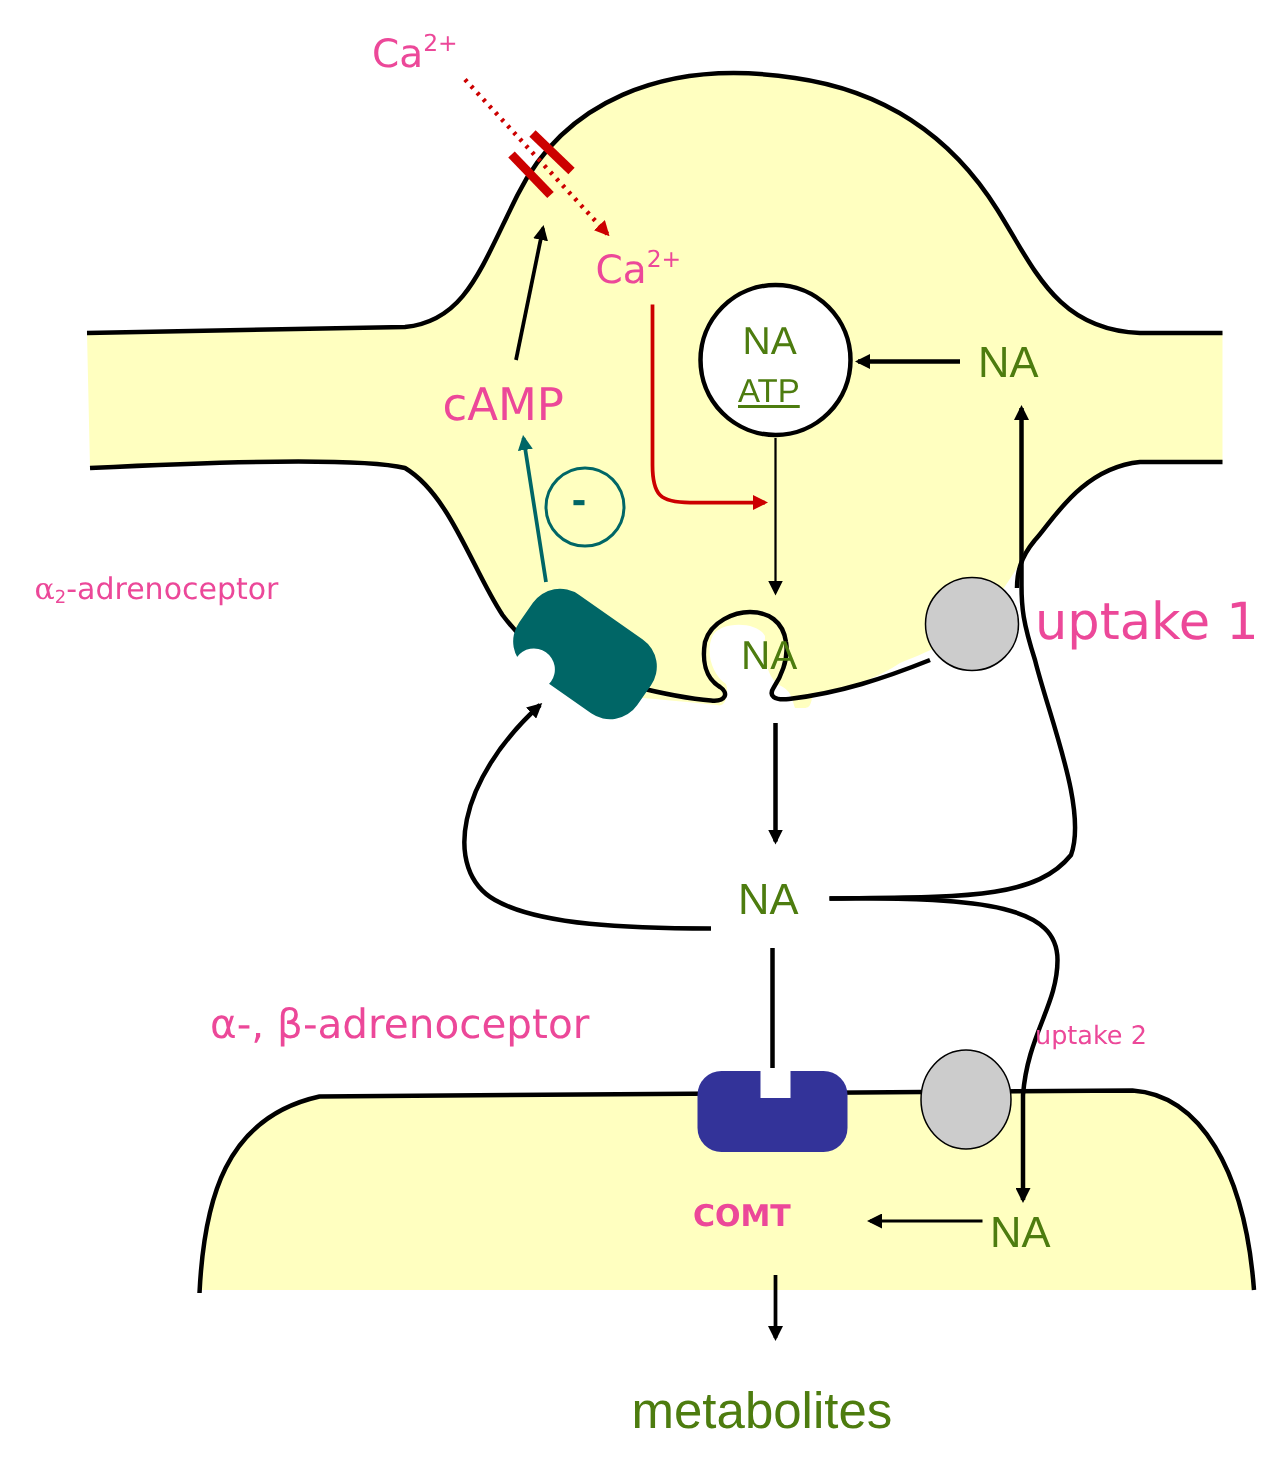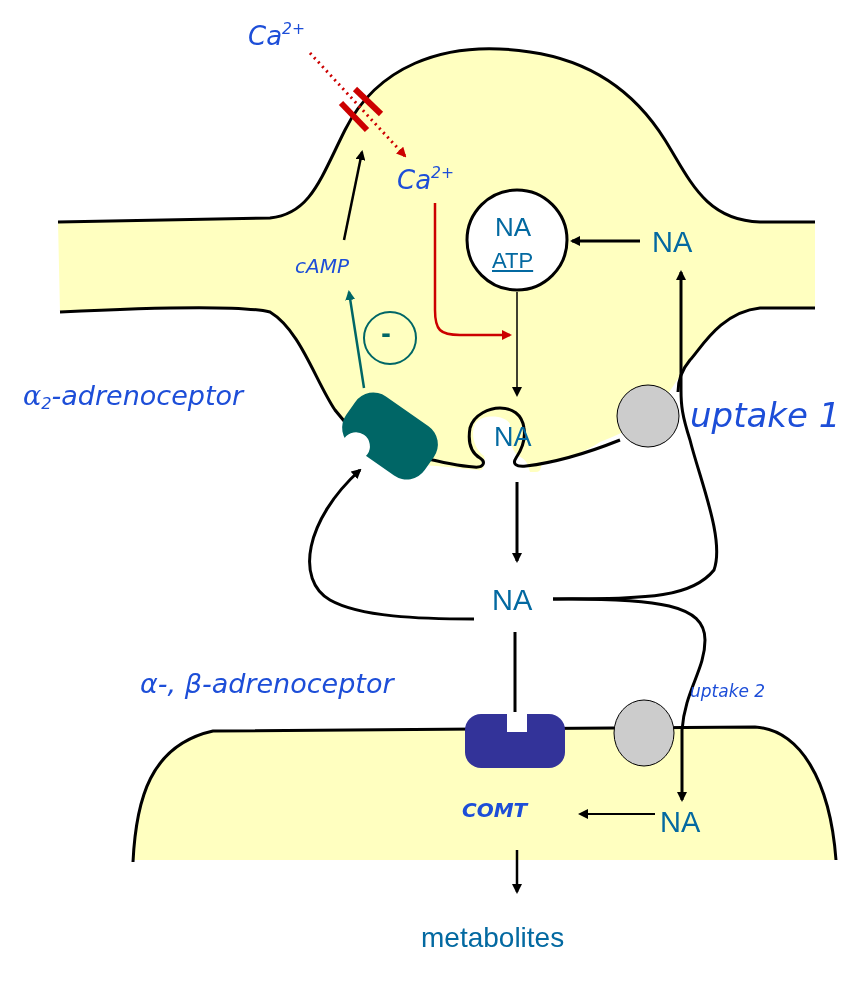--- a/index.html
+++ b/index.html
@@ -2,22 +2,22 @@
 <html><head>
   <meta charset="utf-8">
   <style>
     html, body { margin:0; padding:0; background:#ffffff; }
     body { width:845px; height:984px; position:relative; overflow:hidden; }
     svg { position:absolute; left:0; top:0; }
     .lbl { position:absolute; white-space:nowrap; line-height:1; }
     .sans { font-family: "DejaVu Sans", sans-serif; }
     .lib { font-family: "Liberation Sans", sans-serif; }
     .ser { font-family: "DejaVu Serif", serif; }
-    .black { color:#1d4ed8;font-style:italic; }
-    .blue { color:#0369a1; }
+    .black { color:#ec4899; }
+    .blue { color:#4d7c0f; }
     sup { font-size:60%; vertical-align: 0.7em; }
     sub { font-size:60%; vertical-align: -0.25em; }
   </style>
 </head>
 <body>
 
 <svg width="845" height="984" viewBox="0 0 845 984">
   <defs>
     <marker id="ab" markerWidth="10" markerHeight="10" refX="8" refY="5" orient="auto" markerUnits="userSpaceOnUse">
       <path d="M0,0 L10,5 L0,10 Z" fill="#000"></path>
@@ -89,31 +89,31 @@
 
   <ellipse cx="644" cy="733" rx="30" ry="33" fill="#cccccc" stroke="#000" stroke-width="1"></ellipse>
 
   <line x1="655" y1="814" x2="580" y2="814" stroke="#000" stroke-width="2" marker-end="url(#ab)"></line>
 
   <line x1="517" y1="850" x2="517" y2="892" stroke="#000" stroke-width="2.5" marker-end="url(#ab)"></line>
 </svg>
 
 <div class="lbl sans black" style="left:248px;top:22px;font-size:26px;"><span>Ca</span><sup>2+</sup></div>
 <div class="lbl sans black" style="left:397px;top:166px;font-size:26px;"><span>Ca</span><sup>2+</sup></div>
-<div class="lbl sans black" style="left:295px;top:256px;font-size:20px;">cAMP</div>
+<div class="lbl sans black" style="left:295px;top:256px;font-size:30px;">cAMP</div>
 <div class="lbl sans" style="left:381px;top:322px;font-size:24px;font-weight:bold;color:#006666;">-</div>
 
 <div class="lbl lib blue" style="left:495px;top:214px;font-size:26px;">NA</div>
 <div class="lbl lib blue" style="left:492px;top:250px;font-size:22px;text-decoration:underline;">ATP</div>
 <div class="lbl lib blue" style="left:652px;top:228px;font-size:29px;">NA</div>
 <div class="lbl lib blue" style="left:494px;top:424px;font-size:27px;">NA</div>
 
-<div class="lbl sans black" style="left:23px;top:382px;font-size:27px;"><span class="ser">α</span><sub>2</sub><span>-adrenoceptor</span></div>
+<div class="lbl sans black" style="left:23px;top:382px;font-size:20px;"><span class="ser">α</span><sub>2</sub><span>-adrenoceptor</span></div>
 <div class="lbl sans black" style="left:690px;top:398px;font-size:34px;">uptake 1</div>
 
 <div class="lbl lib blue" style="left:492px;top:586px;font-size:29px;">NA</div>
 
 <div class="lbl sans black" style="left:140px;top:670px;font-size:27px;">α-, β-adrenoceptor</div>
 <div class="lbl sans black" style="left:690px;top:683px;font-size:17px;">uptake 2</div>
 
 <div class="lbl sans black" style="left:462px;top:800px;font-size:20px;font-weight:bold;">COMT</div>
 <div class="lbl lib blue" style="left:660px;top:808px;font-size:29px;">NA</div>
-<div class="lbl lib blue" style="left:421px;top:924px;font-size:28px;">metabolites</div>
+<div class="lbl lib blue" style="left:421px;top:924px;font-size:34px;">metabolites</div>
 
 </body></html>

